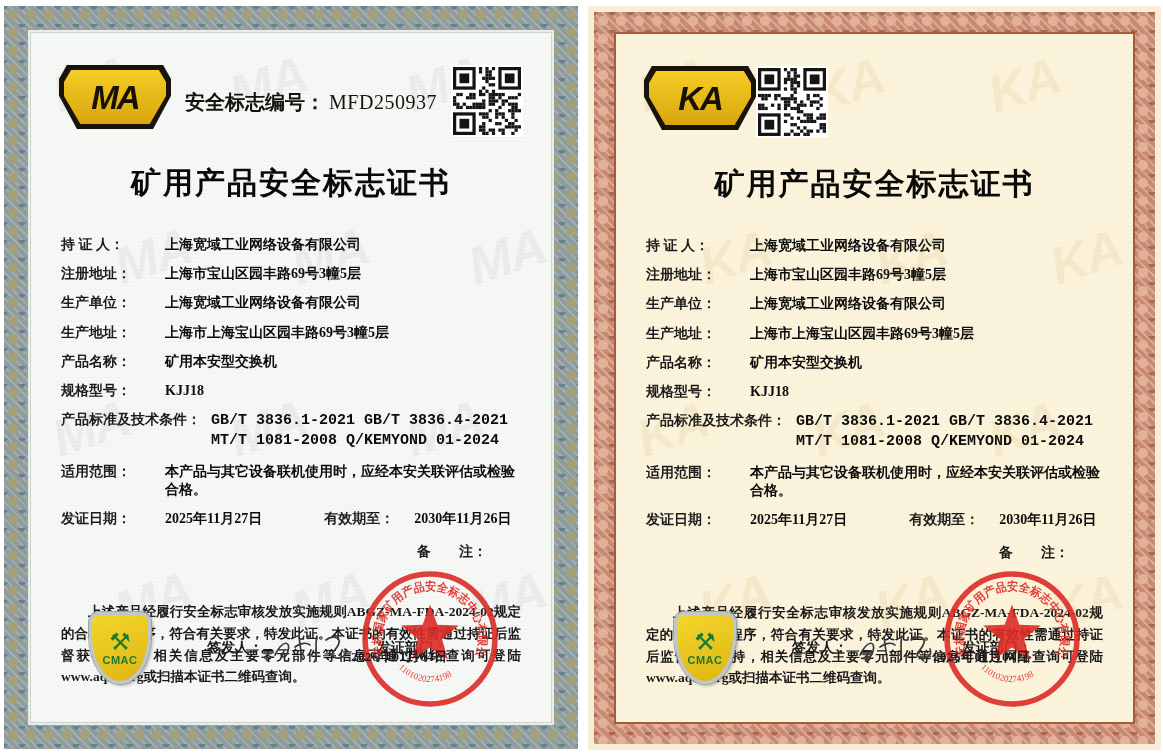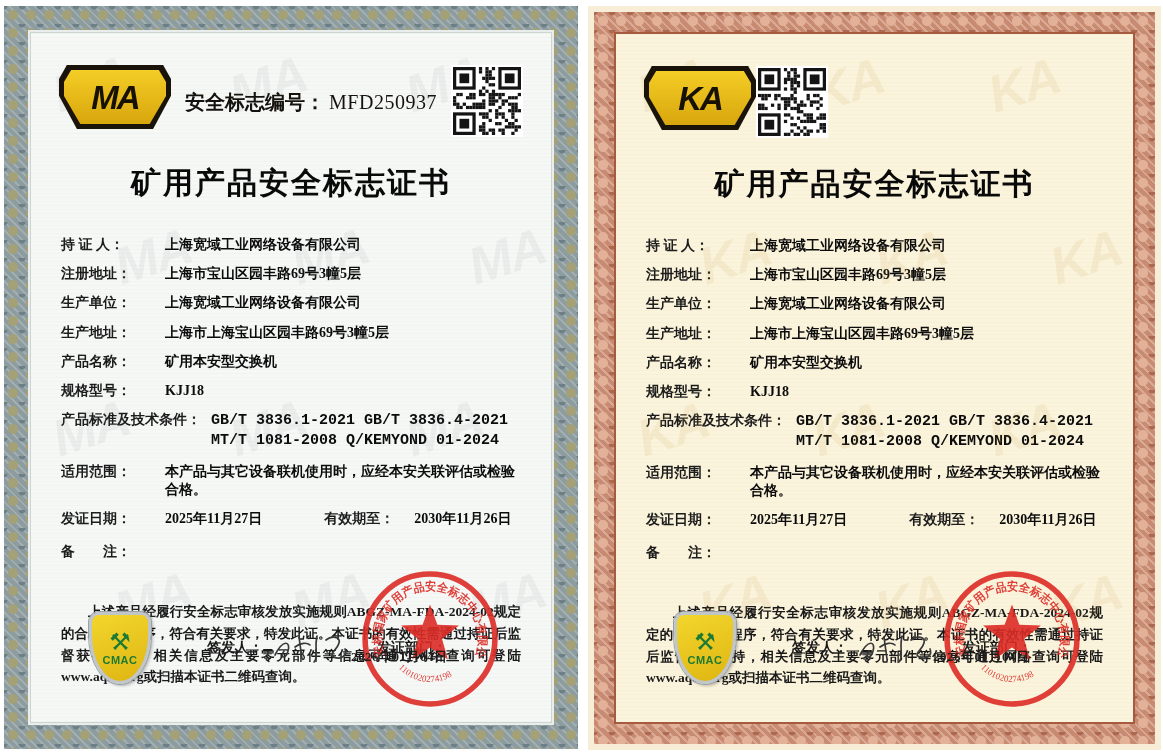--- a/index.html
+++ b/index.html
@@ -68,21 +68,21 @@
   .title{margin-top:26px;text-align:center;font-size:30px;font-weight:900;color:#090909;letter-spacing:2px;}
 
   
   .fields{margin:32px 30px 0;display:flex;flex-direction:column;gap:11px;}
   .row{display:flex;align-items:flex-start;font-size:14px;line-height:1.3;color:#111;}
   .lab{font-weight:700;color:#1c1c1c;white-space:pre;min-width:78px;margin-right:26px;flex:0 0 auto;}
   .val{font-weight:700;color:#0c0c0c;}
   .row.std .lab{min-width:0;margin-right:10px;}
   .row.std .val{max-width:310px;font-family:"Liberation Mono","DejaVu Sans Mono",monospace;font-size:15px;line-height:1.35;}
   .row.dates .lab2{margin-left:62px;min-width:0;margin-right:20px;}
-  .row.remark{margin-top:4px;}
+  .row.remark{margin-top:4px;justify-content:flex-end;}
 
   
   .footpar{margin:40px 30px 0;font-size:13.5px;font-weight:700;line-height:1.6;color:#191919;
     text-indent:2em;text-align:justify;}
 
   
   .bottom{position:absolute;left:30px;right:30px;bottom:26px;height:96px;display:flex;align-items:center;}
   .shield{position:relative;width:56px;height:66px;margin-left:28px;flex:0 0 auto;
     background:linear-gradient(160deg,#f2d62c,#dfb512);
     border:3px solid #c0c6ca;box-shadow:0 0 0 1px #9aa1a6, 2px 2px 3px rgba(0,0,0,.25);

